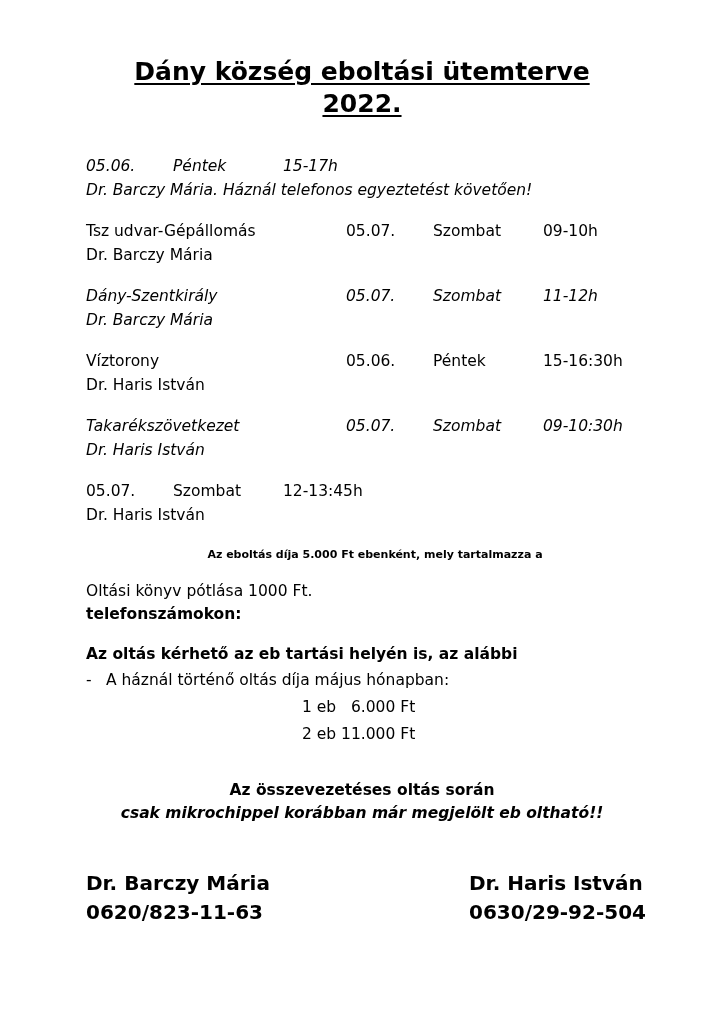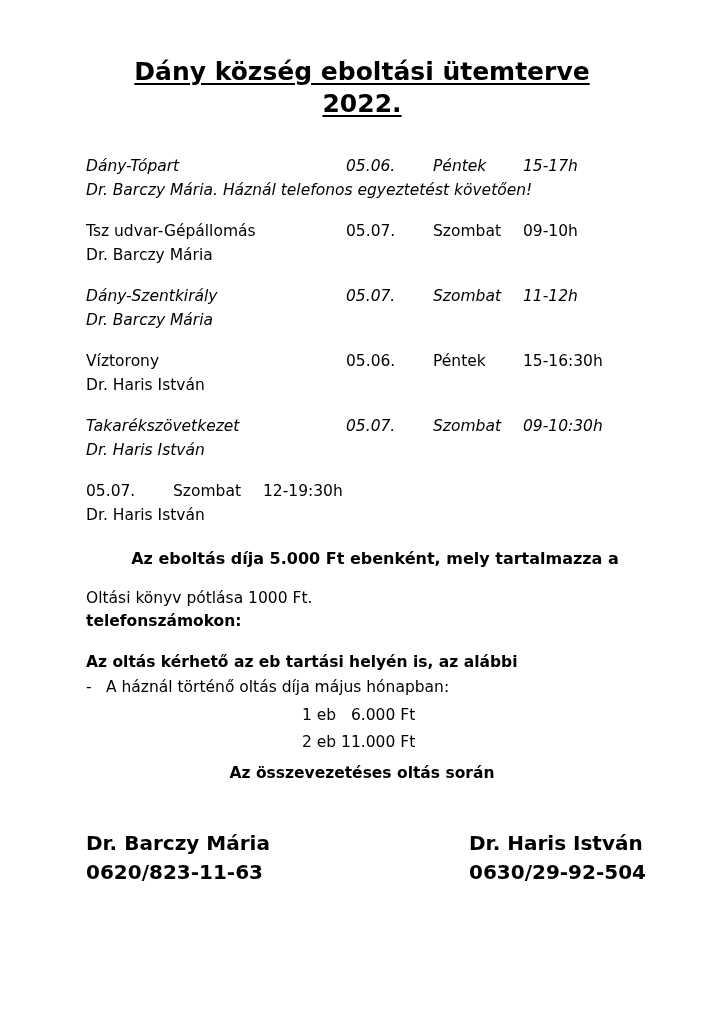--- a/index.html
+++ b/index.html
@@ -62,20 +62,21 @@
     width: 62px;
     flex: 0 0 62px;
   }
   .entry .day {
     width: 90px;
     flex: 0 0 90px;
     margin-left: 25px;
   }
   .entry .time {
     flex: 0 0 auto;
+    margin-left: 20px;
   }
   .entry .doctor {
     font-size: 15.5px;
     line-height: 1.55;
     white-space: nowrap;
   }
   .entry .doctor-wide {
     font-size: 15.5px;
     line-height: 1.55;
   }
@@ -84,21 +85,21 @@
   }
 
   
   .notes {
     margin-top: 20px;
     padding-left: 86px;
     padding-right: 60px;
   }
   .note-bold-center {
     font-weight: bold;
-    font-size: 16px;
+    font-size: 11px;
     text-align: center;
     line-height: 1.5;
     margin: 0 0 6px 0;
     padding: 0 16px;
   }
   .note-plain {
     font-size: 15.5px;
     line-height: 1.5;
     margin: 16px 0 0 0;
   }
@@ -120,21 +121,21 @@
   }
   .fee-line {
     font-size: 15.5px;
     line-height: 1.5;
     margin: 4px;
     padding-left: 212px;
     white-space: pre;
   }
 
   .closing {
-    margin-top: 8px;
+    margin-top: 32px;
     text-align: center;
     padding: 0 72px;
   }
   .closing-bold {
     font-weight: bold;
     font-size: 15.5px;
     line-height: 1.5;
   }
   .closing-italic {
     font-weight: bold;
@@ -172,21 +173,20 @@
     </div>
     <div>
       <span class="title-line">2022.</span>
     </div>
   </div>
 
   <div class="schedule">
 
     <div class="entry italic">
       <div class="row">
-        <span class="place">Dány-Tópart</span>
         <span class="date">05.06.</span>
         <span class="day">Péntek</span>
         <span class="time">15-17h</span>
       </div>
       <div class="doctor-wide">Dr. Barczy Mária.  Háznál telefonos egyeztetést követően!</div>
     </div>
 
     <div class="entry">
       <div class="row">
         <span class="place">Tsz udvar-Gépállomás</span>
@@ -224,21 +224,21 @@
         <span class="day">Szombat</span>
         <span class="time">09-10:30h</span>
       </div>
       <div class="doctor">Dr. Haris István</div>
     </div>
 
     <div class="entry">
       <div class="row">
         <span class="date">05.07.</span>
         <span class="day">Szombat</span>
-        <span class="time">12-19:30h</span>
+        <span class="time">12-13:45h</span>
       </div>
       <div class="doctor">Dr. Haris István</div>
     </div>
 
   </div>
 
   <div class="notes">
     <p class="note-bold-center">Az eboltás díja  5.000 Ft  ebenként, mely tartalmazza a</p>
 
     <p class="note-plain">Oltási könyv pótlása 1000 Ft.</p>
@@ -249,20 +249,21 @@
     <div class="dash-line">
       <span class="dash">-</span>
       <span>A háznál történő oltás díja  május hónapban:</span>
     </div>
     <p class="fee-line">1 eb   6.000 Ft</p>
     <p class="fee-line">2 eb 11.000 Ft</p>
   </div>
 
   <div class="closing">
     <div class="closing-bold">Az összevezetéses oltás során</div>
+    <div class="closing-italic">csak mikrochippel korábban már megjelölt eb oltható!!</div>
   </div>
 
   <div class="signatures">
     <div>
       <div class="sig">Dr. Barczy Mária</div>
       <div class="sig">0620/823-11-63</div>
     </div>
     <div class="sig-right">
       <div class="sig">Dr. Haris István</div>
       <div class="sig">0630/29-92-504</div>

